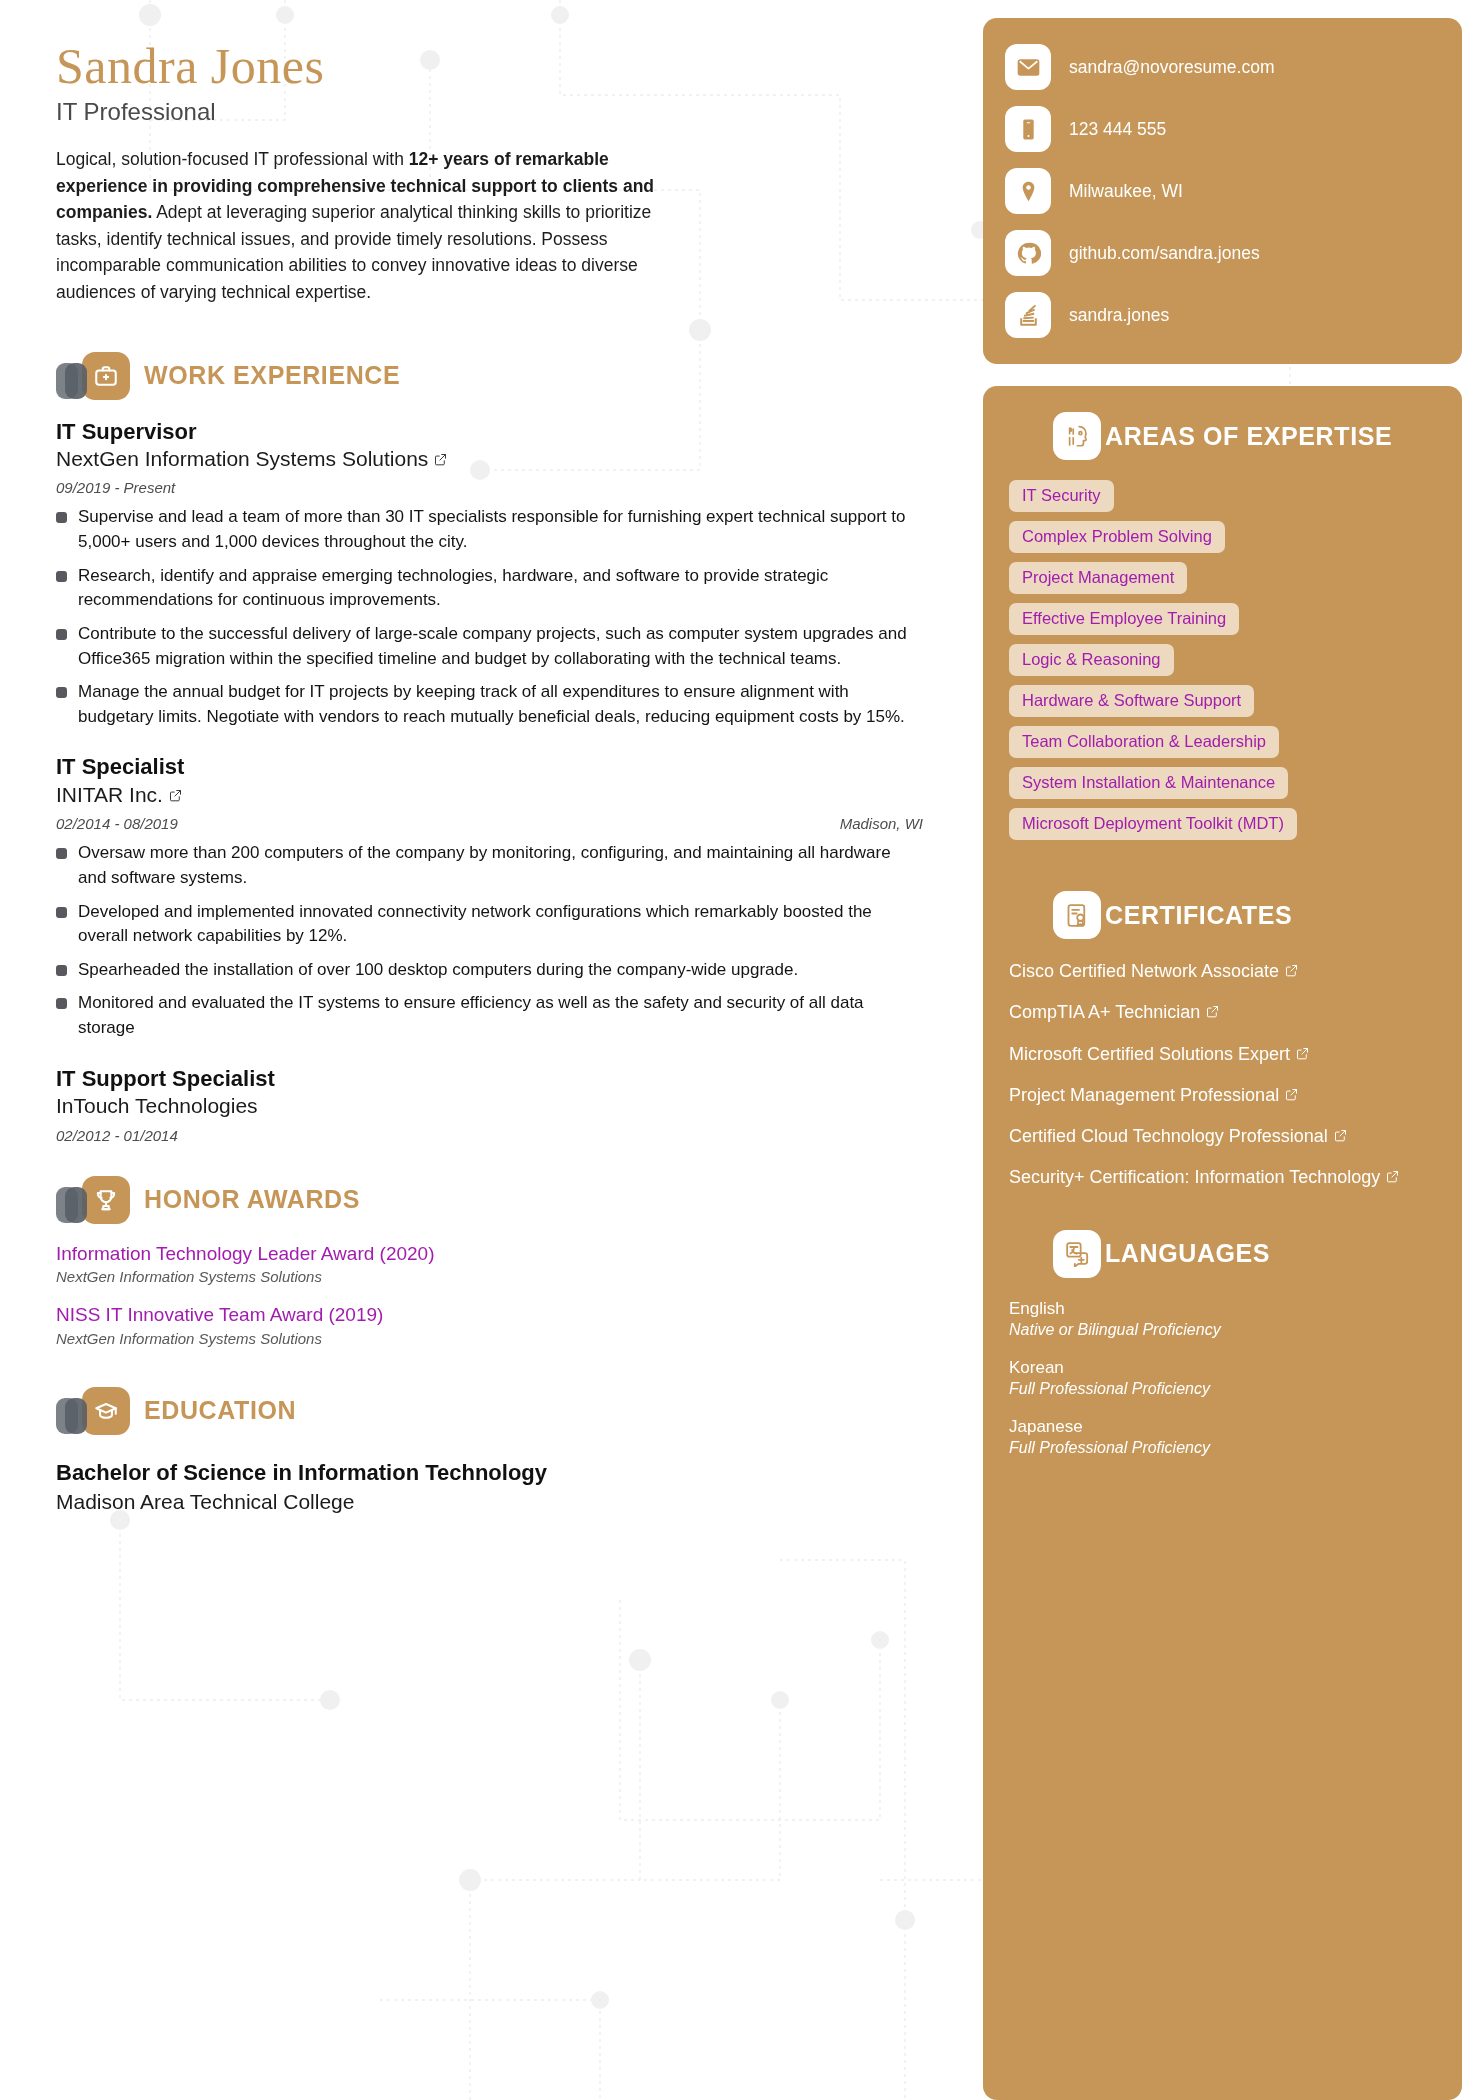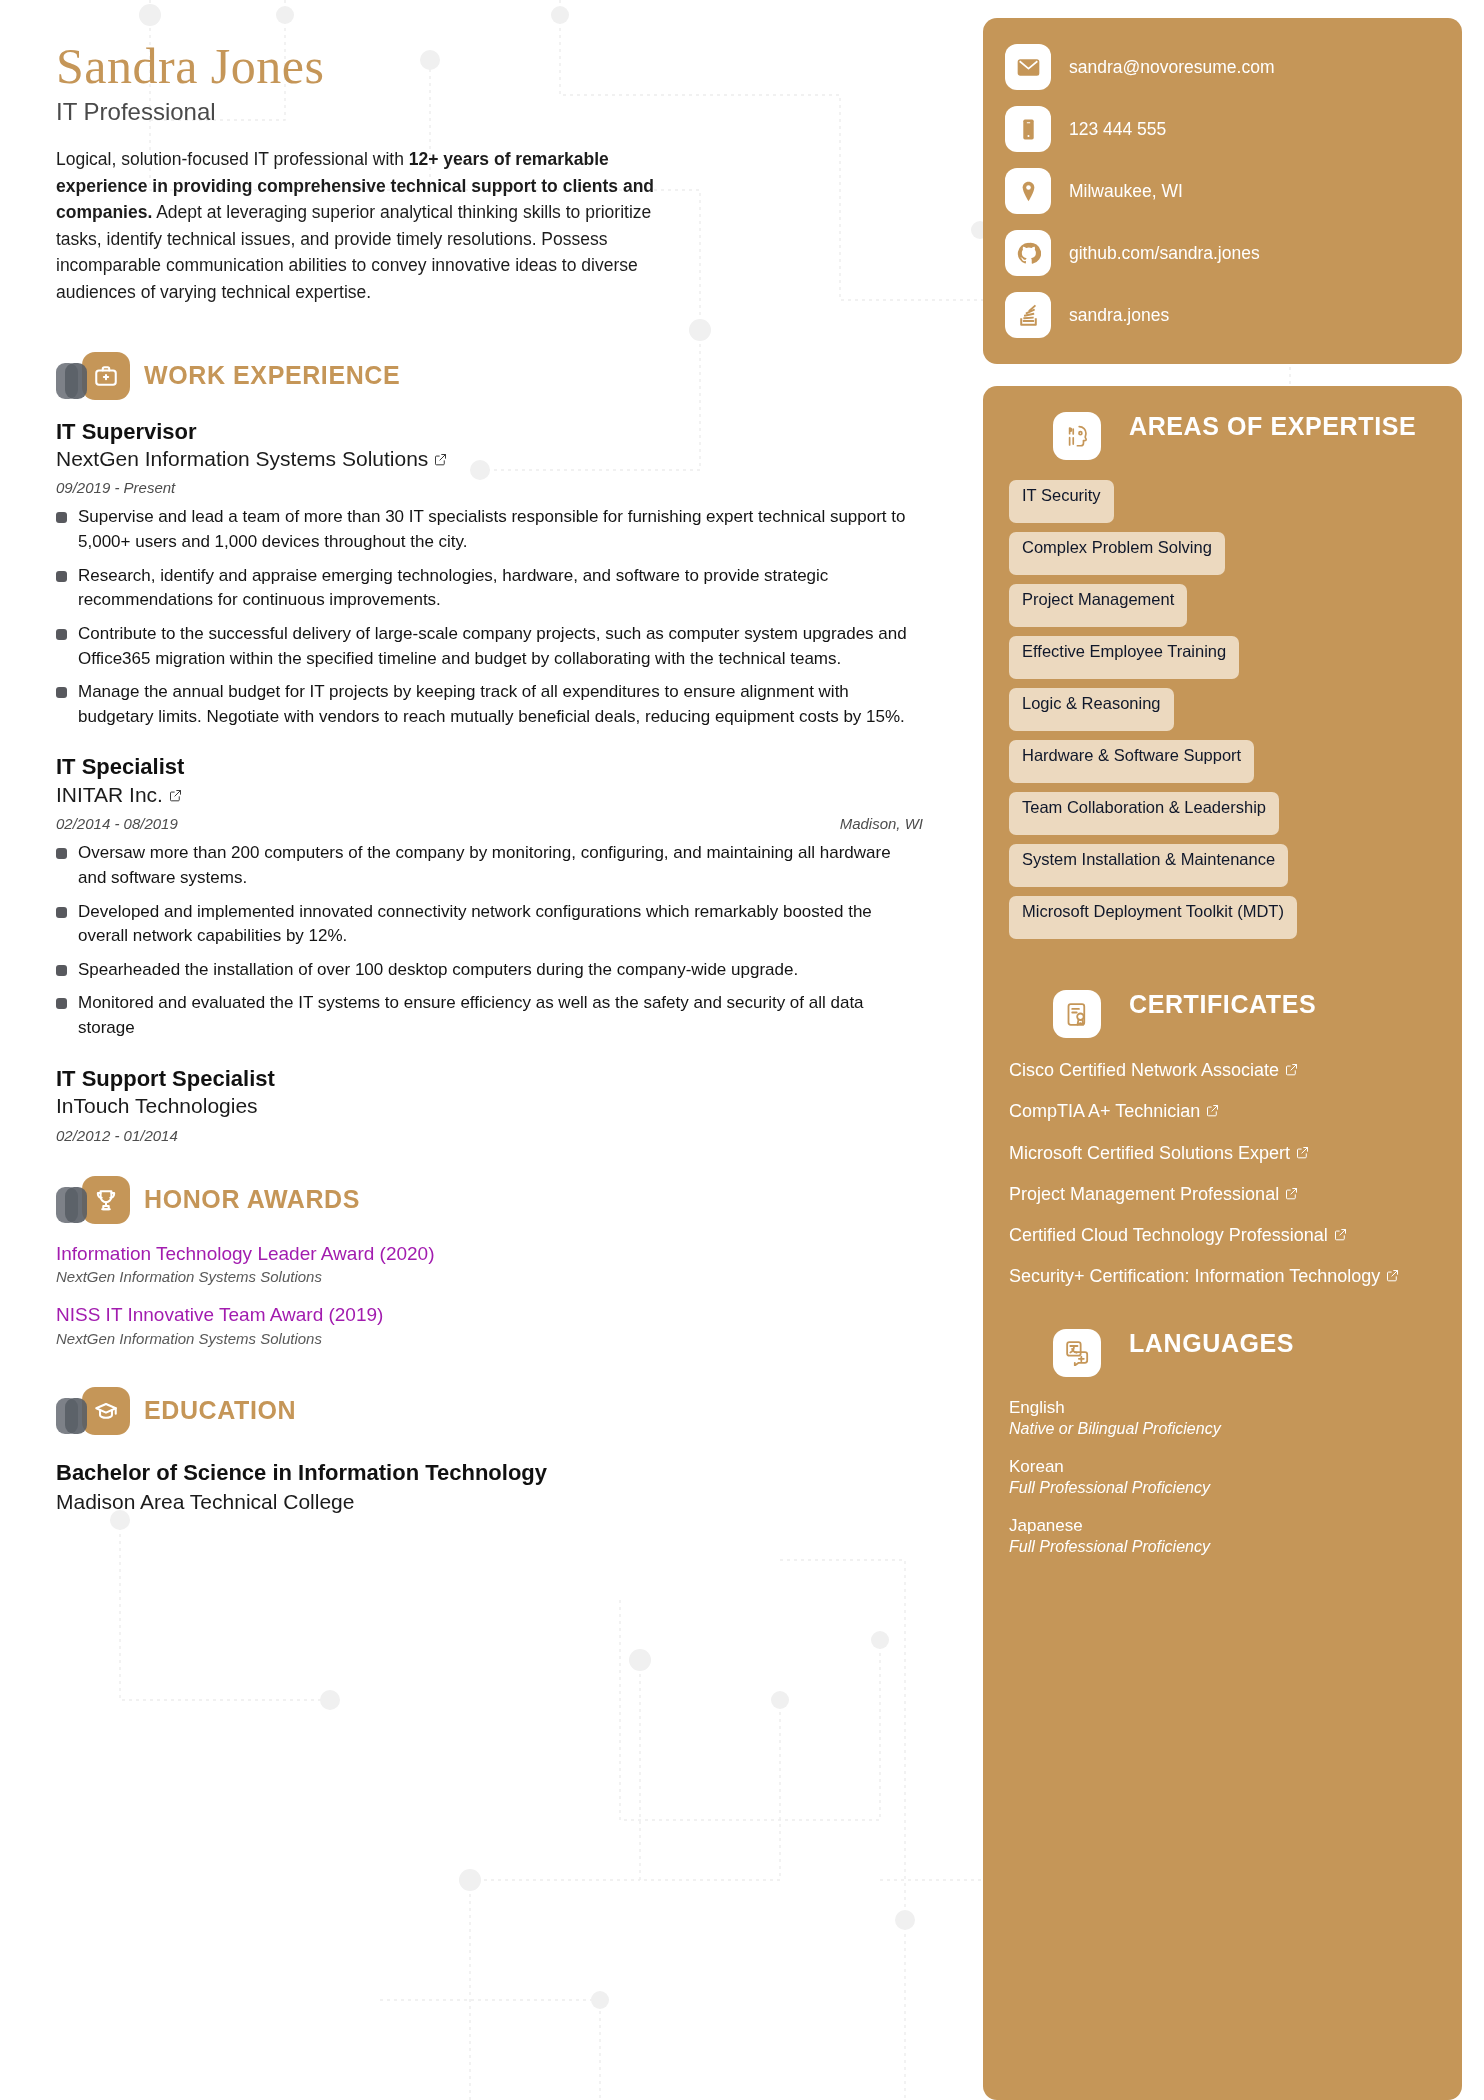--- a/index.html
+++ b/index.html
@@ -69,28 +69,28 @@
 
   .contact-row { display: flex; align-items: center; gap: 18px; margin-bottom: 16px; }
   .contact-row:last-child { margin-bottom: 0; }
   .cbadge {
     width: 46px; height: 46px; border-radius: 12px; background: #fff; flex: none;
     display: flex; align-items: center; justify-content: center;
   }
   .cbadge svg { width: 25px; height: 25px; }
   .contact-text { font-size: 17.5px; color: #fff; }
 
-  .rsec-head { display: flex; gap: 28px; margin-bottom: 20px; padding-left: 44px; }
+  .rsec-head { display: flex; align-items: center; gap: 4px; margin-bottom: 20px; padding-left: 44px; }
   .rsec-icon { width: 48px; height: 48px; border-radius: 13px; background: #fff; display: flex; align-items: center; justify-content: center; flex: none; }
   .rsec-icon svg { width: 27px; height: 27px; }
   .rsec-title { font-size: 25px; font-weight: 700; letter-spacing: .6px; color: #fff; }
 
   .tag {
-    display: inline-block; background: #ecd9bf; color: #0f172a;
-    border-radius: 7px; padding: 6px 13px 18px 13px; font-size: 16.5px;
+    display: inline-block; background: #ecd9bf; color: #a21caf;
+    border-radius: 7px; padding: 6px 13px 7px 13px; font-size: 16.5px;
     margin-bottom: 9px;
   }
   .tag-wrap { display: flex; flex-direction: column; align-items: flex-start; }
 
   .cert { font-size: 18px; color: #fff; line-height: 1.35; margin-bottom: 17px; }
   .cert .ext svg { stroke: #fff; }
 
   .lang { margin-bottom: 16px; }
   .lang-name { font-size: 17px; color: #fff; line-height: 1.3; }
   .lang-level { font-size: 16px; font-style: italic; color: #fff; line-height: 1.3; }

